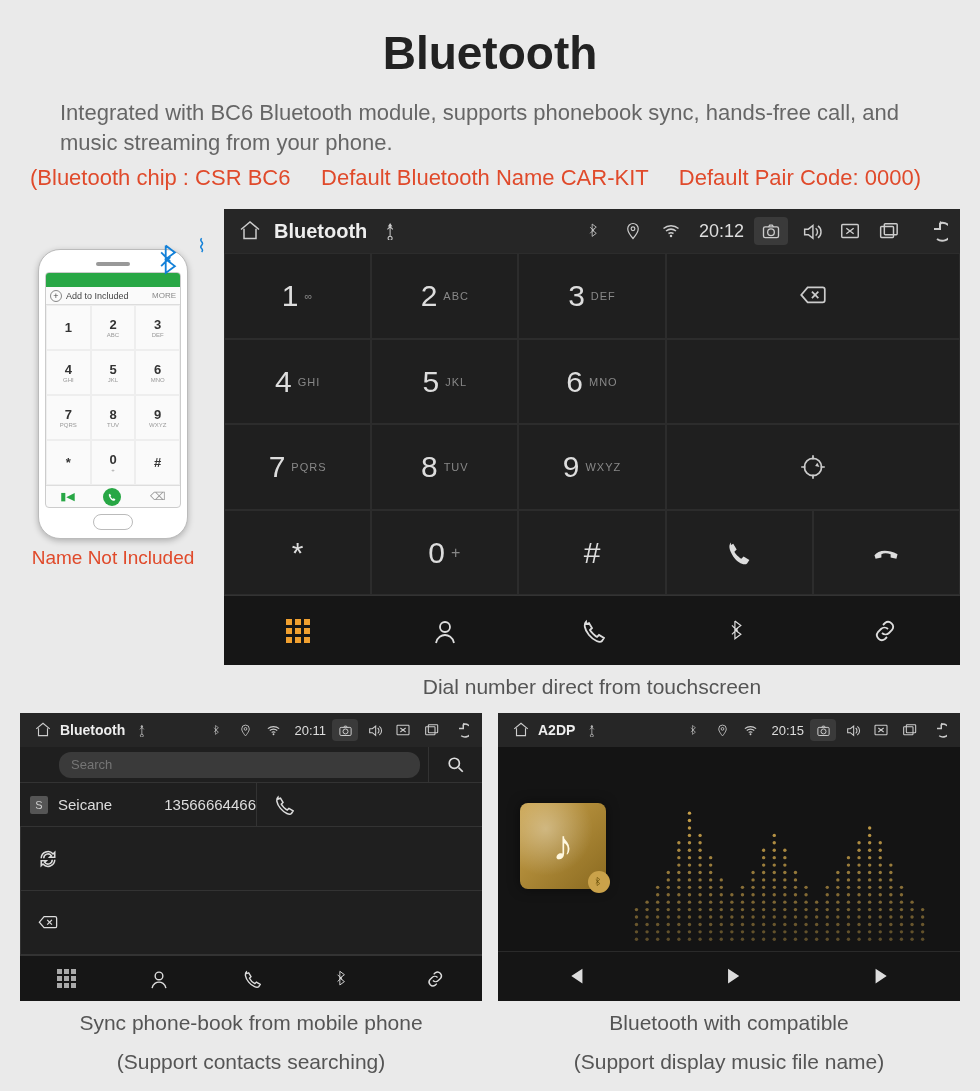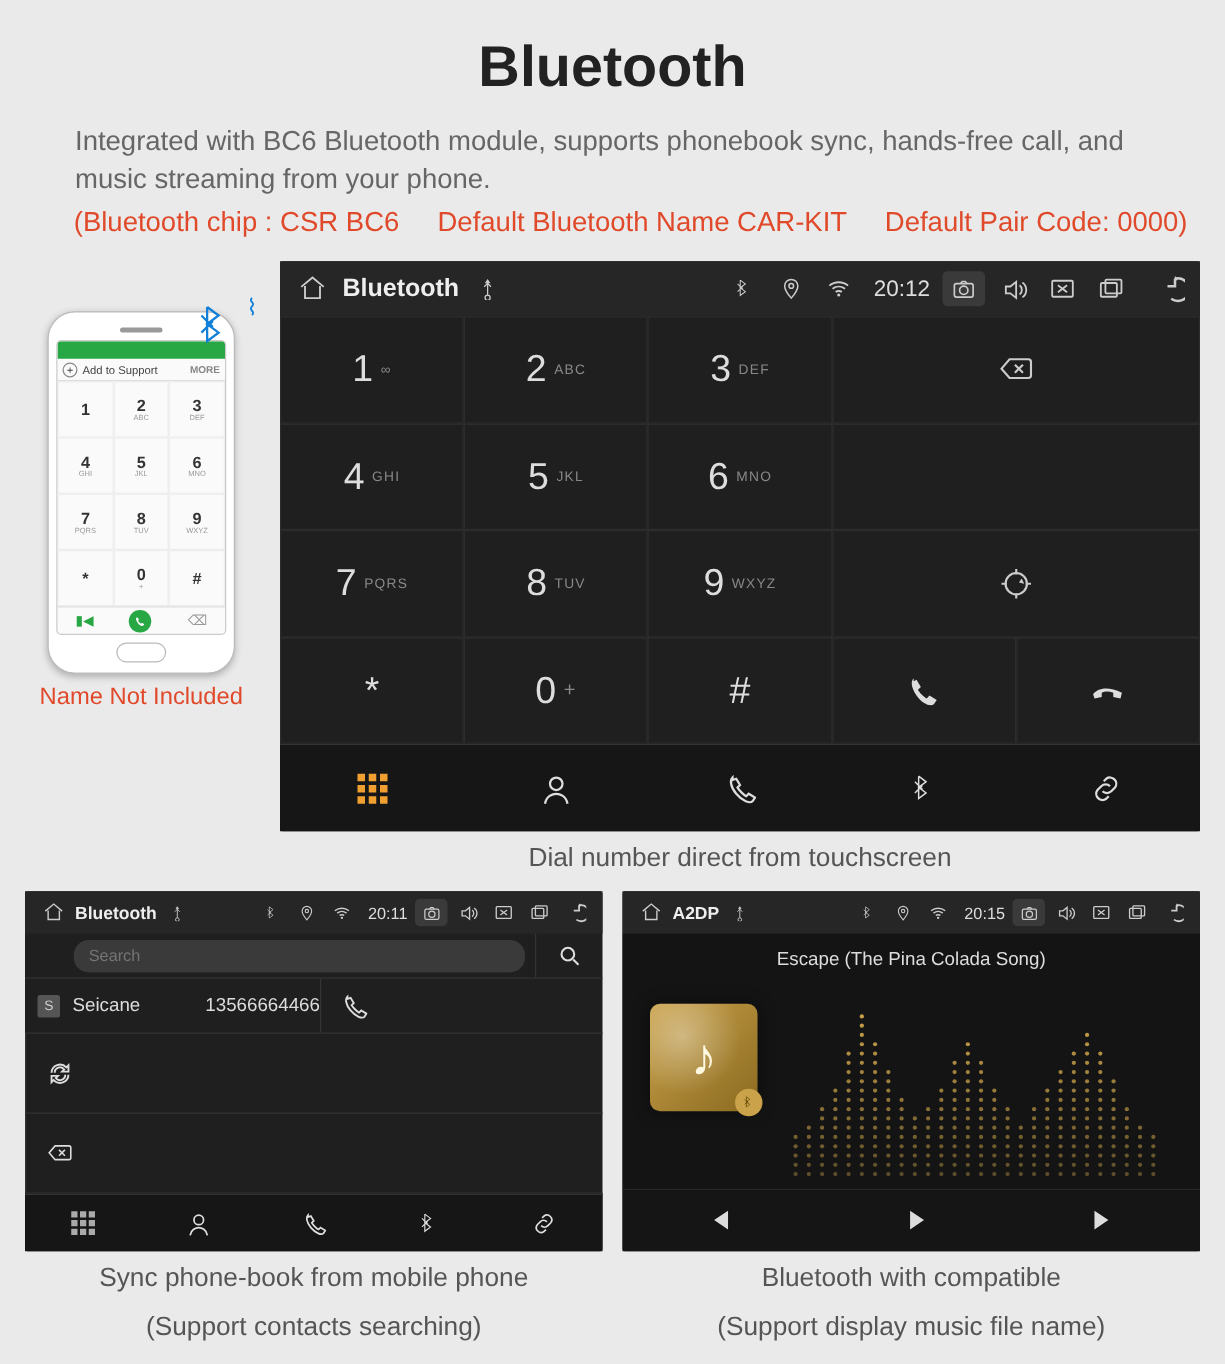--- a/index.html
+++ b/index.html
@@ -6,40 +6,40 @@
   body {
     width: 980px; height: 1091px;
     background: #eaeaea;
     font-family: Arial, Helvetica, sans-serif;
     color: #444;
     position: relative;
     overflow: hidden;
   }
   .page-title { text-align: center; font-size: 46px; font-weight: bold; color: #222; padding-top: 26px; }
   .page-sub   { font-size: 22px; color: #666; margin: 18px 60px 8px; line-height: 1.35; }
-  .page-specs { text-align: right; font-size: 22px; color: #e04a2b; margin: 0 30px 18px; white-space: pre; }
+  .page-specs { text-align: left; font-size: 22px; color: #e04a2b; margin: 0 30px 18px; white-space: pre; }
 
   .row1 { display: flex; align-items: flex-start; padding: 0 20px; gap: 18px; }
   .row2 { display: flex; align-items: flex-start; padding: 14px 20px 0; gap: 16px; }
 
   
   .phone-wrap { width: 186px; display: flex; flex-direction: column; align-items: center; position: relative; margin-top: 40px; }
   .bt-wave { position: absolute; top: -8px; right: 14px; color: #1280d8; font-size: 40px; }
   .bt-wave .arc { position: absolute; top: -6px; right: -14px; font-size: 18px; color: #1280d8; }
   .phone {
     width: 150px; height: 290px; background: #fff; border-radius: 22px;
     border: 1px solid #bbb; box-shadow: 0 2px 6px rgba(0,0,0,.25);
     display: flex; flex-direction: column; align-items: center; padding: 8px 6px;
   }
   .phone .speaker { width: 34px; height: 4px; background: #999; border-radius: 2px; margin: 4px 0 6px; }
   .phone .screen  { flex: 1; width: 100%; border: 1px solid #ccc; border-radius: 4px; background: #fafafa; overflow: hidden; display: flex; flex-direction: column; }
   .phone .scr-top { height: 14px; background: #28a745; }
   .phone .scr-bar { height: 18px; display:flex; align-items:center; font-size:9px; color:#444; padding:0 4px; border-bottom:1px solid #ddd; }
   .phone .scr-bar .plus { width:12px;height:12px;border:1px solid #888;border-radius:50%;display:inline-flex;align-items:center;justify-content:center;margin-right:4px;font-size:9px; }
-  .phone .scr-bar .more { margin-left:auto; font-size:8px; color:#888;font-weight:bold; }
+  .phone .scr-bar .more { margin-left:auto; font-size:8px; color:#888; }
   .phone .kp { flex:1; display:grid; grid-template-columns:repeat(3,1fr); }
   .phone .kp div { border:1px solid #eee; display:flex; flex-direction:column; align-items:center; justify-content:center; font-size:13px; color:#333; }
   .phone .kp div span { font-size:6px; color:#999; }
   .phone .kp-bot { height:22px; display:flex; justify-content:space-around; align-items:center; border-top:1px solid #ddd; }
   .phone .kp-bot .cbtn { width:18px;height:18px;border-radius:50%;background:#28a745;color:#fff;display:flex;align-items:center;justify-content:center;font-size:10px; }
   .phone .homebtn { width: 40px; height: 16px; border: 1px solid #bbb; border-radius: 10px; margin-top: 6px; }
   .phone-caption { margin-top: 8px; color: #e04a2b; font-size: 19px; }
 
   
   .unit { background: #1f1f1f; border-radius: 2px; display: flex; flex-direction: column; color: #ddd; }
@@ -210,21 +210,21 @@
           <use href="#i-bt"></use>
         </svg>
       <span class="arc">⌇</span>
     </div>
     <div class="phone">
       <div class="speaker"></div>
       <div class="screen">
         <div class="scr-top"></div>
         <div class="scr-bar">
           <span class="plus">+</span>
-          <span>Add to Support</span>
+          <span>Add to Included</span>
           <span class="more">MORE</span>
         </div>
         <div class="kp" id="phone-kp">
             <div>
               <b>1</b>
               <span></span>
             </div>
             <div>
               <b>2</b>
               <span>ABC</span>
@@ -640,21 +640,20 @@
               <use href="#i-recent"></use>
             </svg>
           </span>
         <span class="ico">
             <svg viewBox="0 0 28 28" width="20" height="20" style="color:#ccc">
               <use href="#i-back"></use>
             </svg>
           </span>
       </div>
       <div class="a2-body">
-        <div class="a2-track">Escape (The Pina Colada Song)</div>
         <div class="a2-art">
           <span class="note">♪</span>
           <span class="btbadge">
               <svg viewBox="0 0 28 28" width="12" height="12">
                 <use href="#i-bt"></use>
               </svg>
             </span>
         </div>
         <svg class="a2-viz" viewBox="0 0 300 140" preserveAspectRatio="none">
           <g fill="#caa24a">

